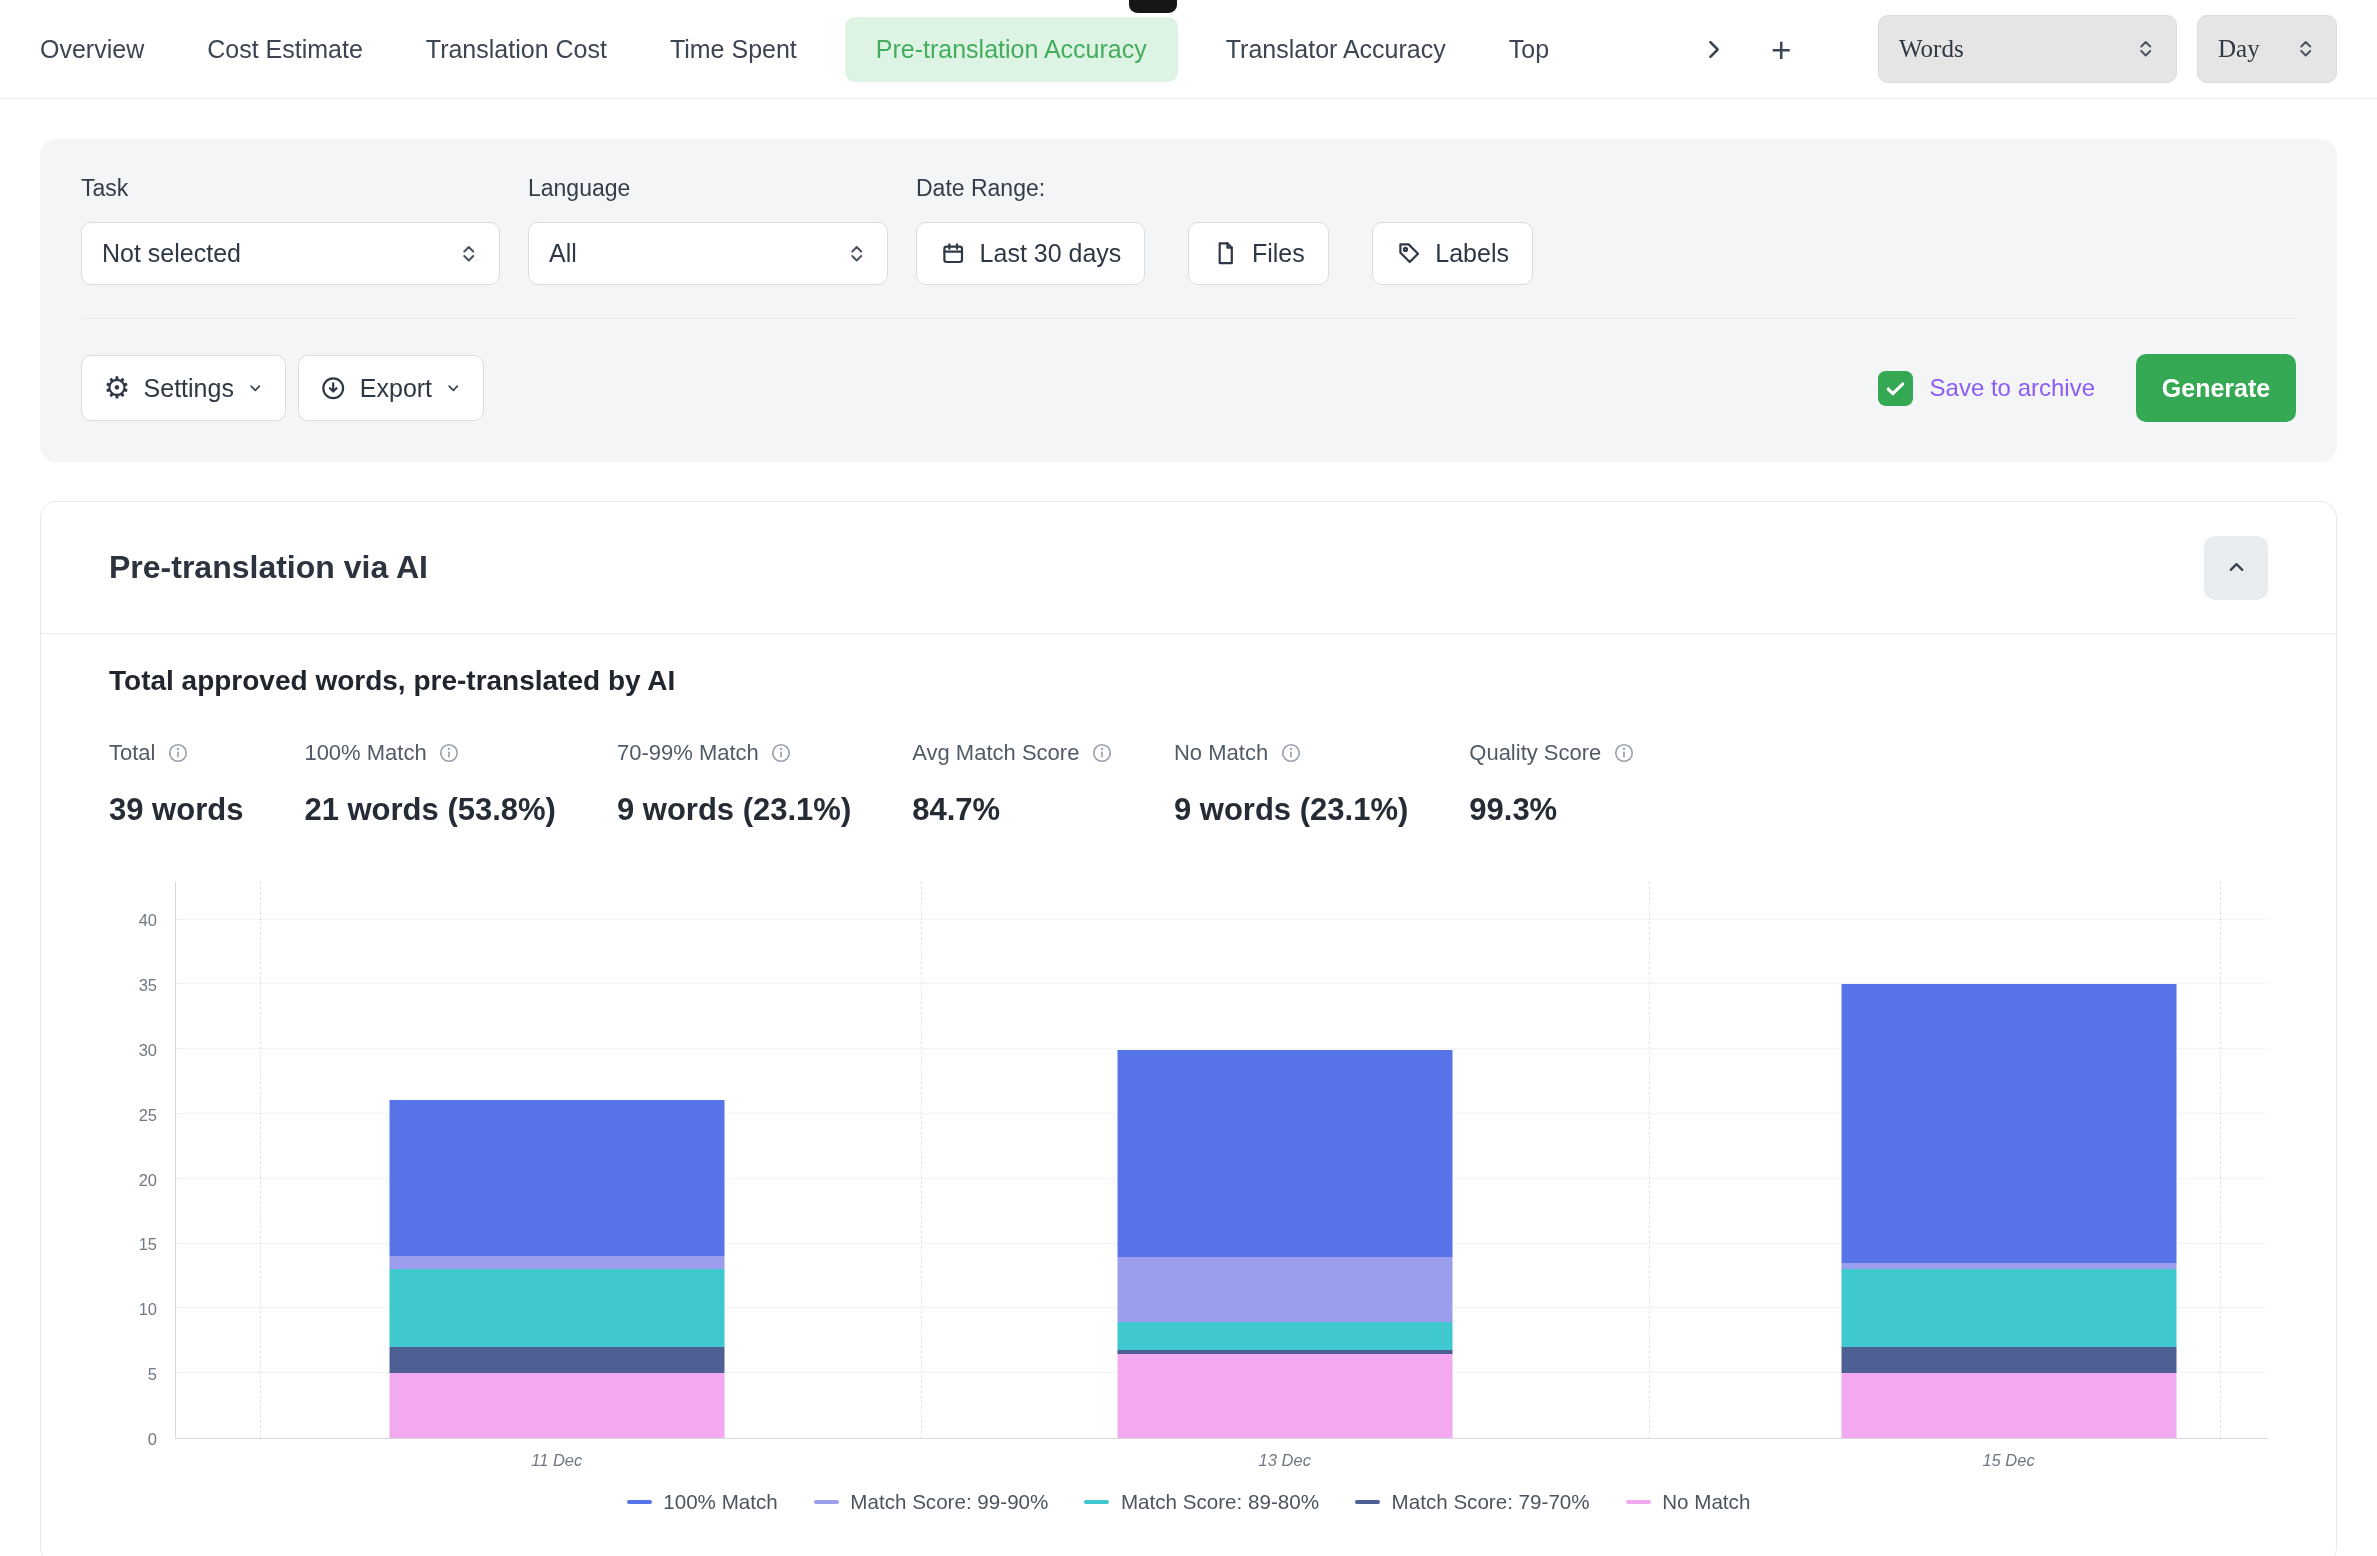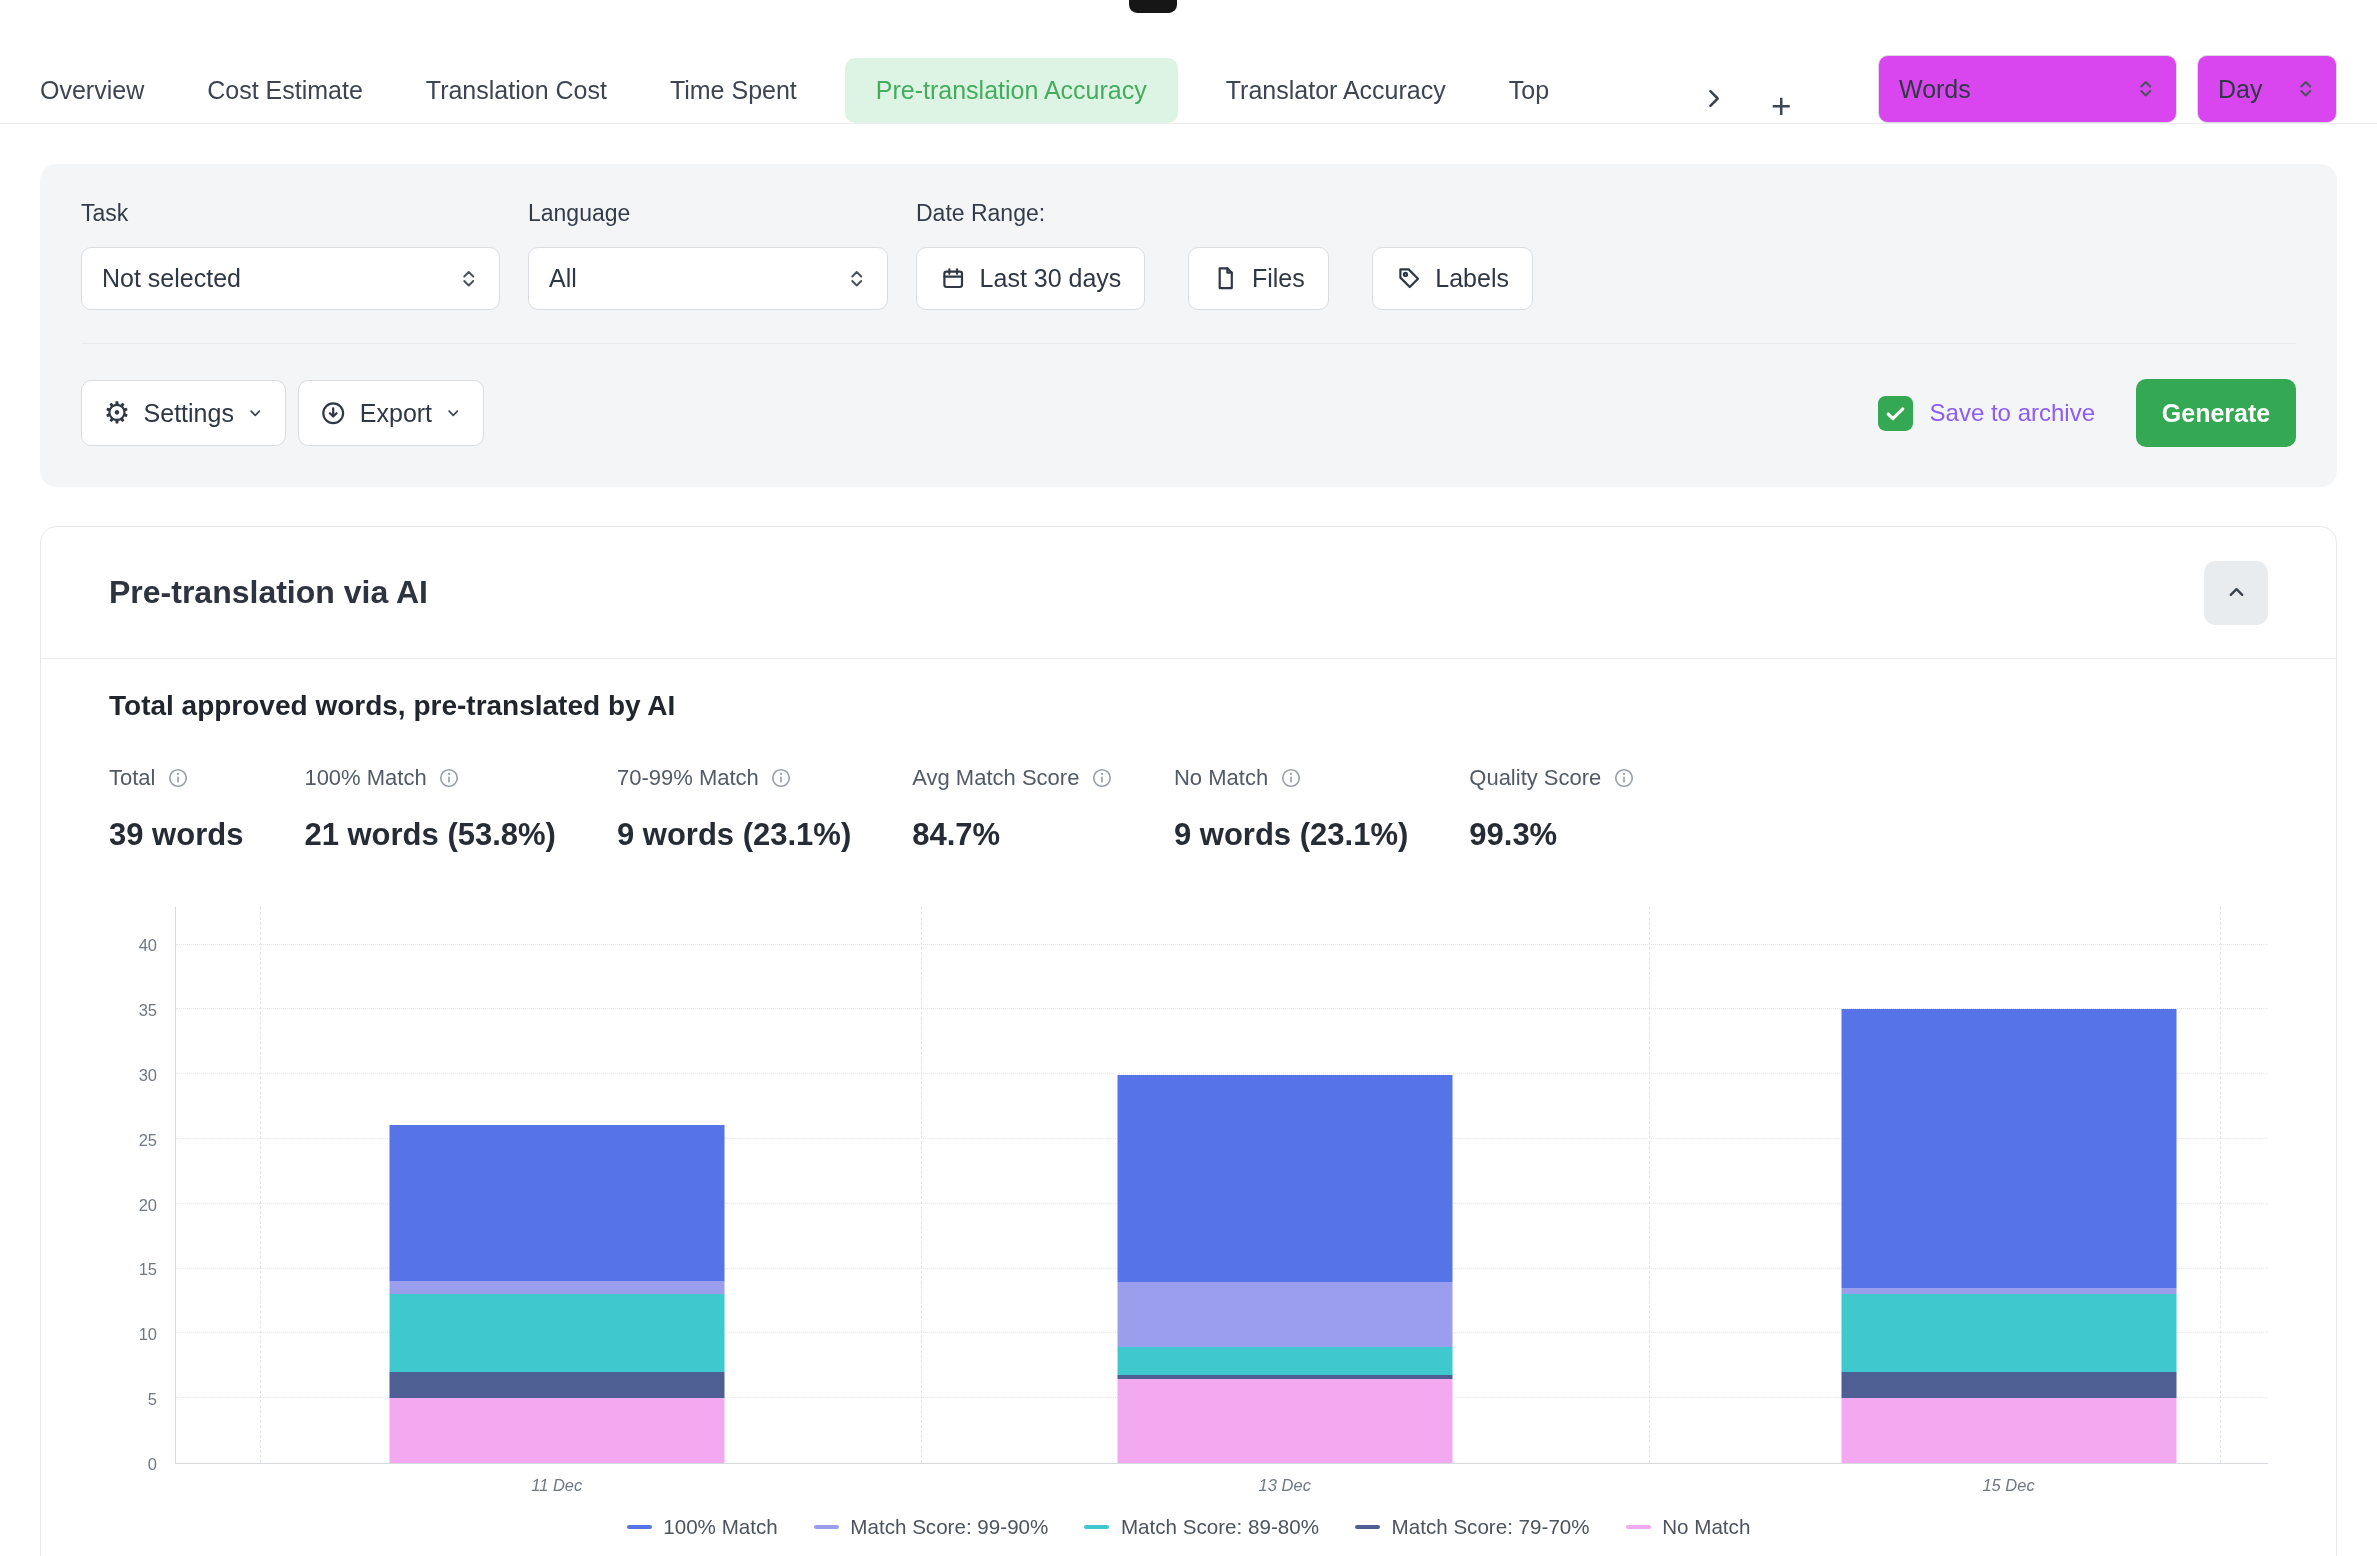--- a/index.html
+++ b/index.html
@@ -4,36 +4,36 @@
 <style>
   * { margin:0; padding:0; box-sizing:border-box; }
   html,body { width:2377px; height:1556px; background:#ffffff; overflow:hidden;
     font-family:"Liberation Sans","DejaVu Sans",sans-serif; color:#2e3744; }
 
   
   .notch { position:absolute; top:0; left:1129px; width:48px; height:13.2px;
     background:#161616; border-radius:0 0 8.3px 8.3px; }
 
   
-  .tabbar { display:flex; align-items:flex-end; height:124px; padding:0 40px;
+  .tabbar { display:flex; align-items:center; height:99px; padding:0 40px;
     border-bottom:1.7px solid #ebedef; }
   .tabs-scroll { width:1643px; overflow:hidden; position:relative; flex:0 0 auto; }
   .tabs-row { display:flex; align-items:center; gap:63px; white-space:nowrap; }
   .tab { font-size:25px; font-weight:500; color:#3d4553; cursor:pointer; }
   .tab.active { background:#ddf3e3; color:#43ad5d; padding:18px 31px; border-radius:10px; margin:0 -15px; }
   .tab-fade { position:absolute; top:0; right:0; bottom:0; width:83px;
     background:linear-gradient(to right, rgba(255,255,255,0), #ffffff); }
   .tabnav-btn { margin-left:5px; width:50px; height:50px; display:flex; align-items:center;
     justify-content:center; background:#fff; border:none; border-radius:50%; cursor:pointer; }
   .plus-btn { margin-left:33px; font-size:35px; font-weight:400; color:#3c4654; background:none;
     border:none; cursor:pointer; line-height:1; }
   .bar-selects { margin-left:auto; display:flex; gap:20px; }
-  .select-box { height:68px; border:1.7px solid #d8dce0; border-radius:10px; background:#d946ef;
+  .select-box { height:68px; border:1.7px solid #d8dce0; border-radius:10px; background:#e5e5e5;
     display:flex; align-items:center; justify-content:space-between; padding:0 20px;
-    font-size:25px; color:#2f3844; cursor:pointer; }
+    font-size:25px; color:#2f3844; cursor:pointer;font-family:Liberation Serif, serif; }
   .select-box.units { width:299px; }
   .select-box.period { width:140px; }
 
   
   .filter-panel { margin:40px 40px 0; background:#f4f5f7; border-radius:16.5px; padding:36px 41px 40px; }
   .filter-row1 { display:flex; gap:28px; }
   .f-group { display:flex; flex-direction:column; }
   .f-label { font-size:23px; color:#333d4a; margin-bottom:20px; }
   .dropdown { height:63px; background:#fff; border:1.7px solid #d9dce0; border-radius:10px;
     display:flex; align-items:center; justify-content:space-between; padding:0 20px;

